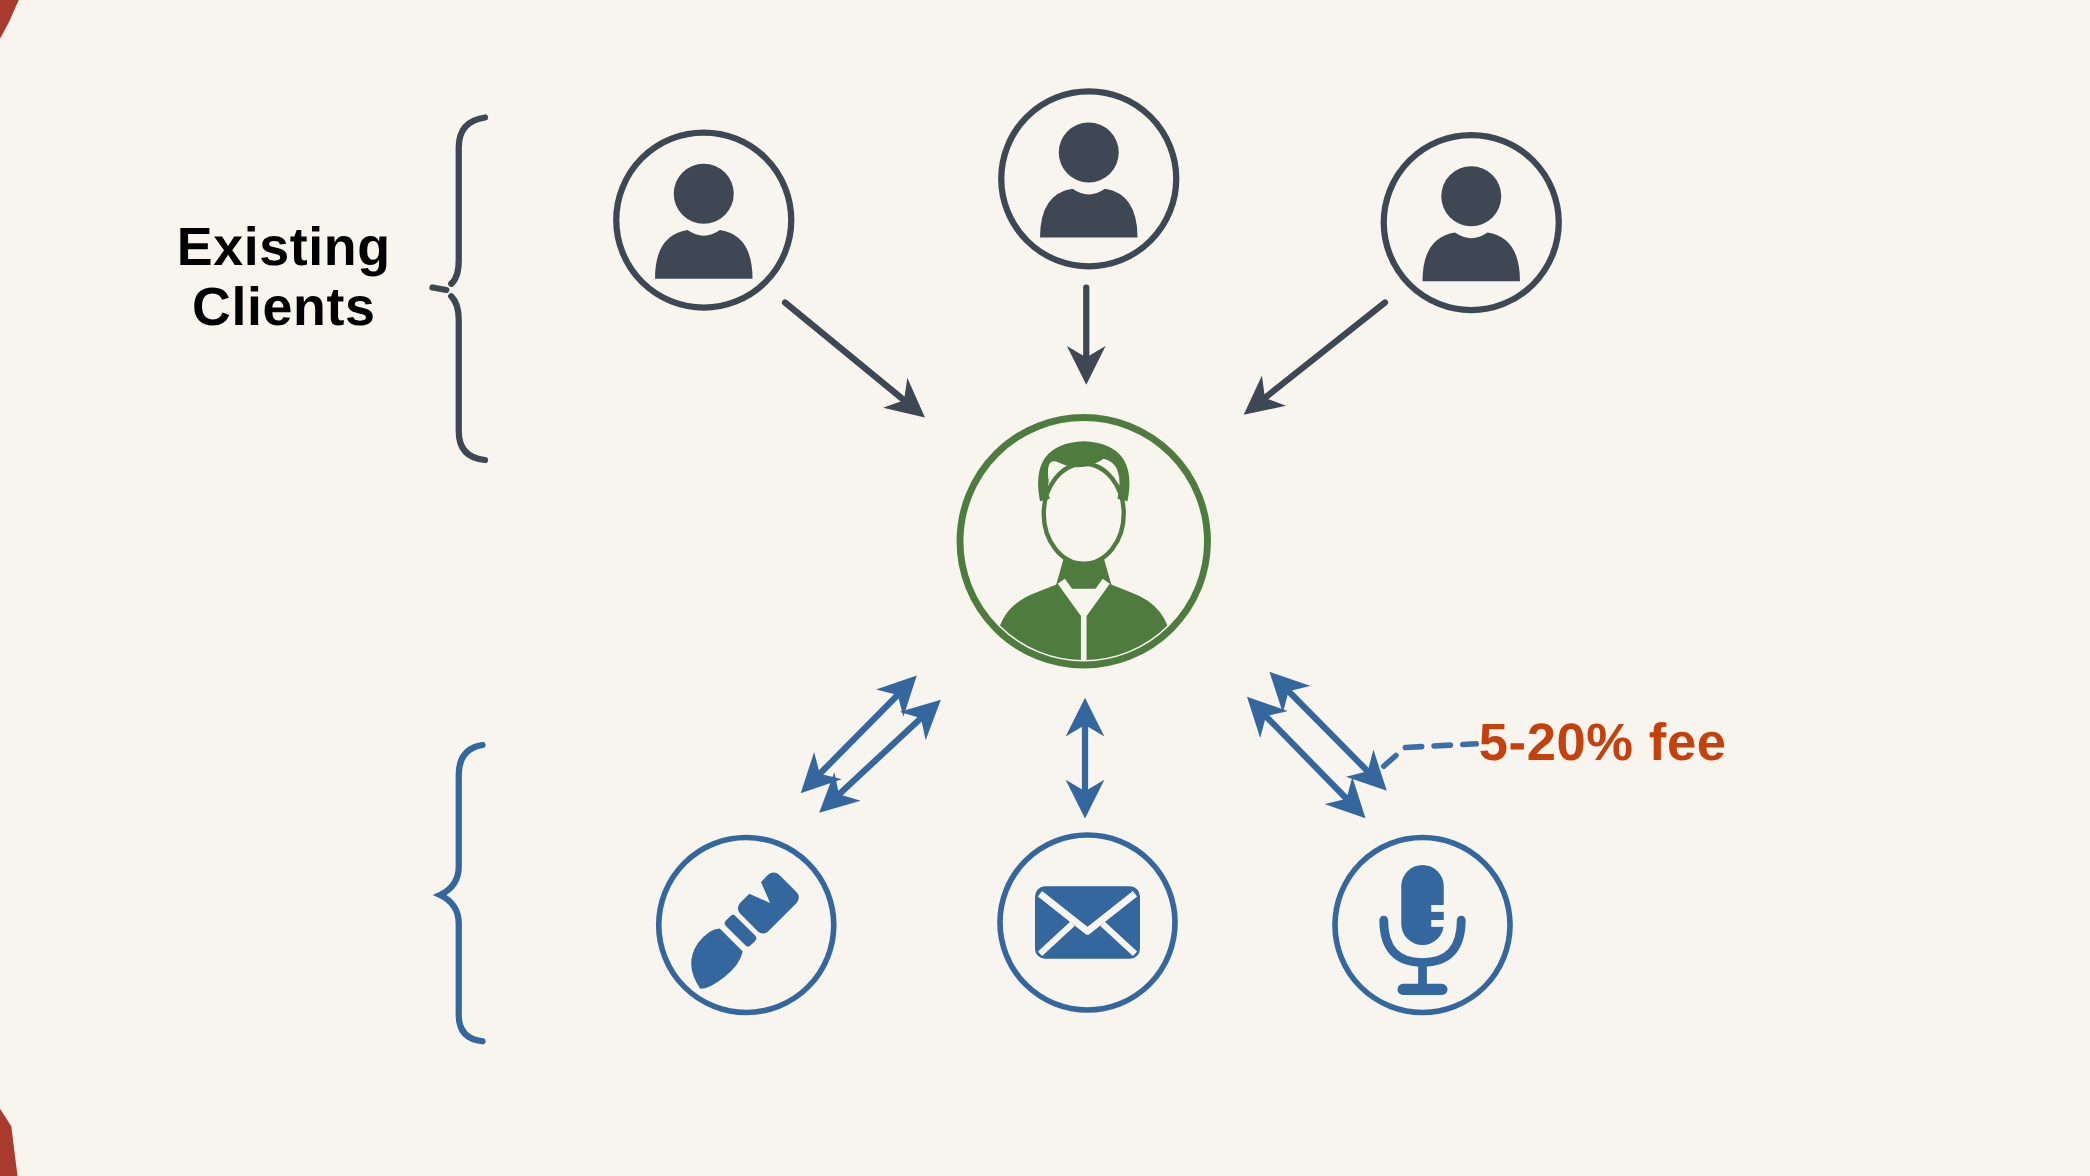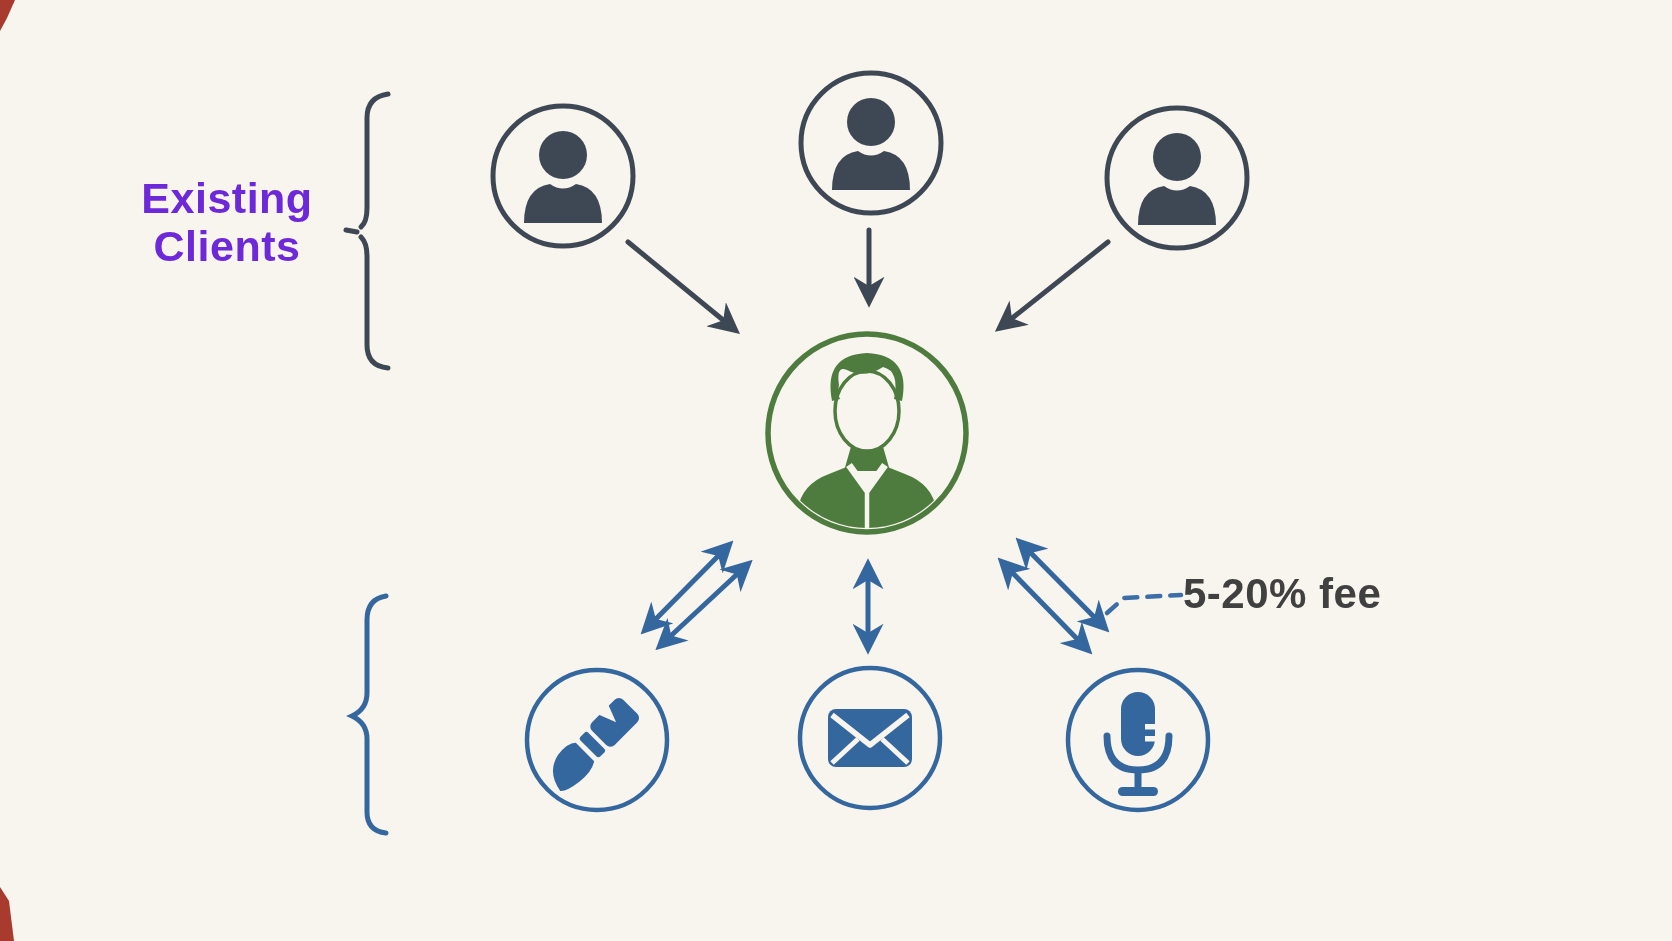--- a/index.html
+++ b/index.html
@@ -3,23 +3,23 @@
 <meta charset="utf-8">
 <style>
   html,body{margin:0;padding:0;background:#e9e5df;}
   .stage{
     position:relative;width:1672px;height:941px;overflow:hidden;
     background:#f8f4ee;
     font-family:"Liberation Sans", sans-serif;
   }
   .stage svg{position:absolute;left:0;top:0;}
   .label{position:absolute;text-align:center;line-height:48px;font-weight:700;letter-spacing:.5px;}
-  .label-clients{left:117px;top:174px;width:220px;font-size:43px;color:#6d28d9;}
+  .label-clients{left:117px;top:174px;width:220px;font-size:43px;color:#000000;}
   .label-partners{left:120px;top:690px;width:220px;font-size:43px;color:#33619e;}
-  .label-fee{left:1183px;top:572px;width:260px;text-align:left;font-size:42px;font-weight:600;color:#404040;line-height:44px;}
+  .label-fee{left:1183px;top:572px;width:260px;text-align:left;font-size:42px;font-weight:600;color:#c2410c;line-height:44px;}
 </style>
 </head>
 <body>
 
 <div class="stage">
 
   <svg width="1672" height="941" viewBox="0 0 1672 941">
     <defs>
       <marker id="arrDark" viewBox="0 0 10 10" refX="7.5" refY="5" markerWidth="6.2" markerHeight="6.2" orient="auto-start-reverse">
         <path d="M0 0 L10 5 L0 10 L3 5 Z" fill="#3e4854"></path>

